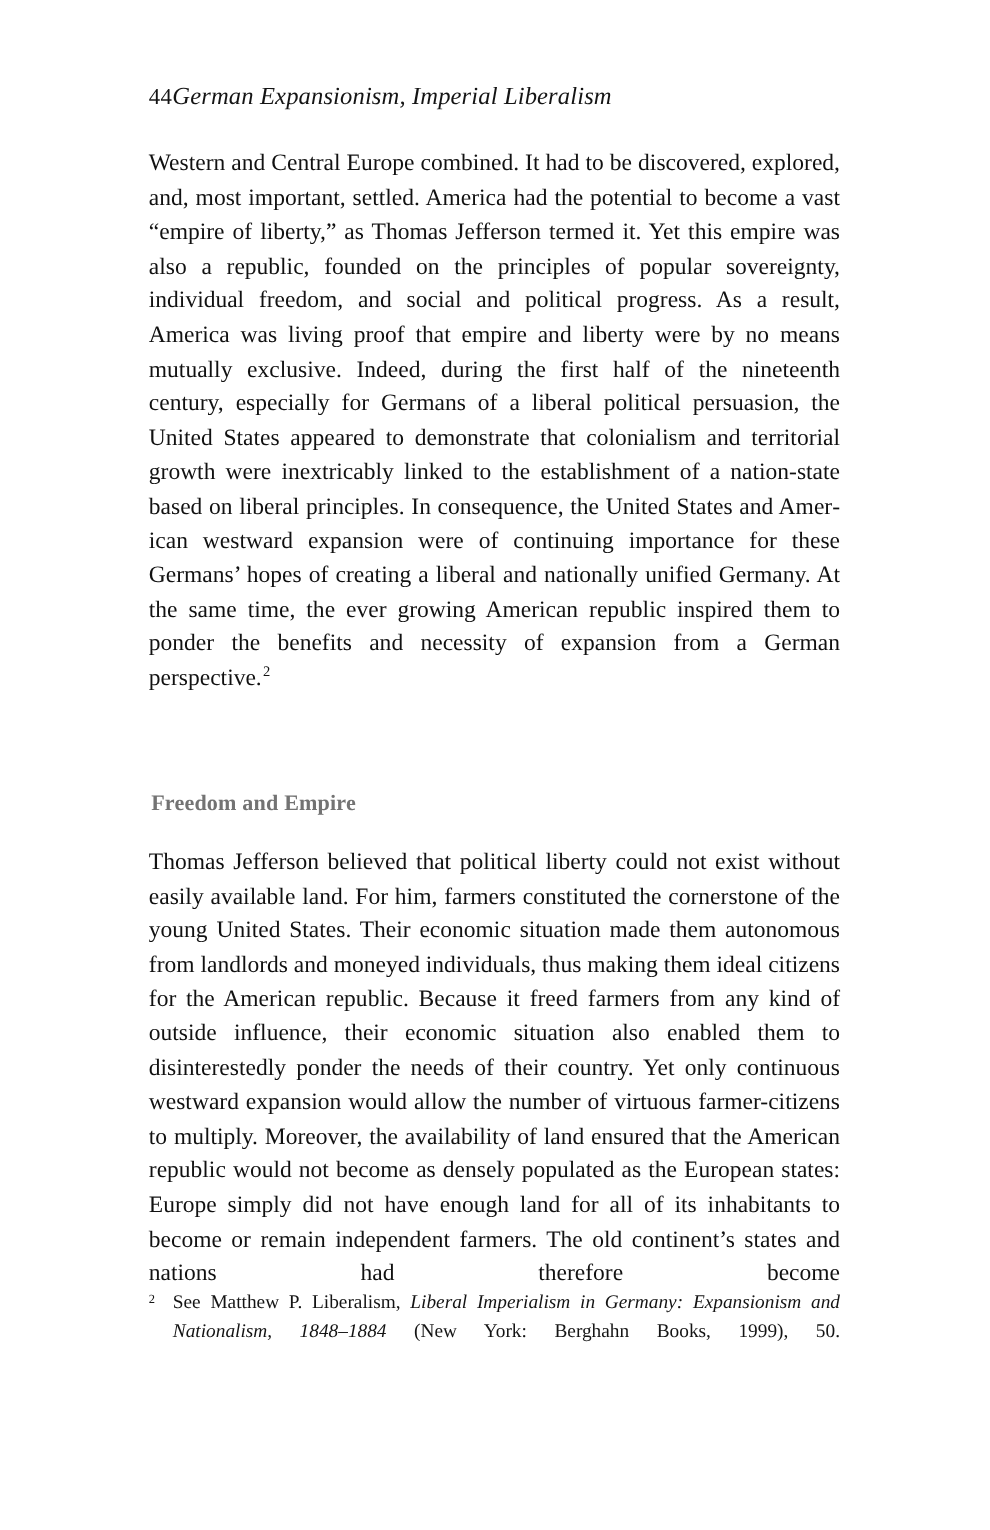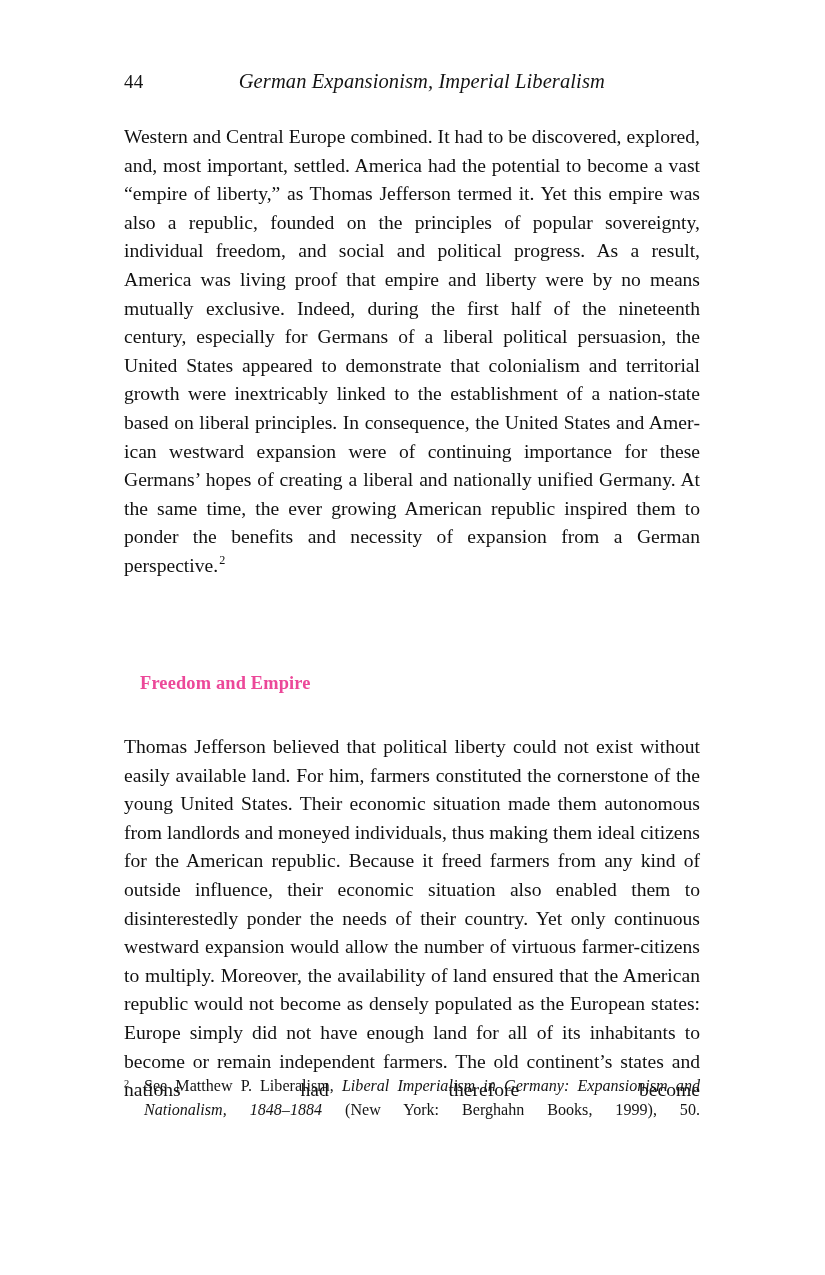--- a/index.html
+++ b/index.html
@@ -35,21 +35,21 @@
     align-items: baseline;
   }
   .folio {
     font-size: 19px;
     letter-spacing: 0.3px;
     color: #141414;
     white-space: nowrap;
   }
   .running-head {
     flex: 1;
-    text-align: center;
+    text-align: left;
     font-style: italic;
     font-size: 20.5px;
     color: #141414;
     white-space: nowrap;
     letter-spacing: 0.1px;
   }
 
   
   .content {
     position: absolute;
@@ -76,26 +76,26 @@
   }
 
   .fn-ref {
     font-size: 0.62em;
     vertical-align: super;
     line-height: 0;
     padding-left: 1px;
   }
 
   h2.section-heading {
-    margin: 16px;
+    margin: 2px;
     font-size: 18.4px;
     line-height: 26px;
     font-weight: bold;
     letter-spacing: 0.15px;
-    color: #ec4899;
+    color: #737373;
   }
 
   .gap-before-heading { height: 45px; }
   .gap-after-heading  { height: 21px; }
 
   
   .footnotes {
     position: absolute;
     left: 124px;
     top: 1074px;

